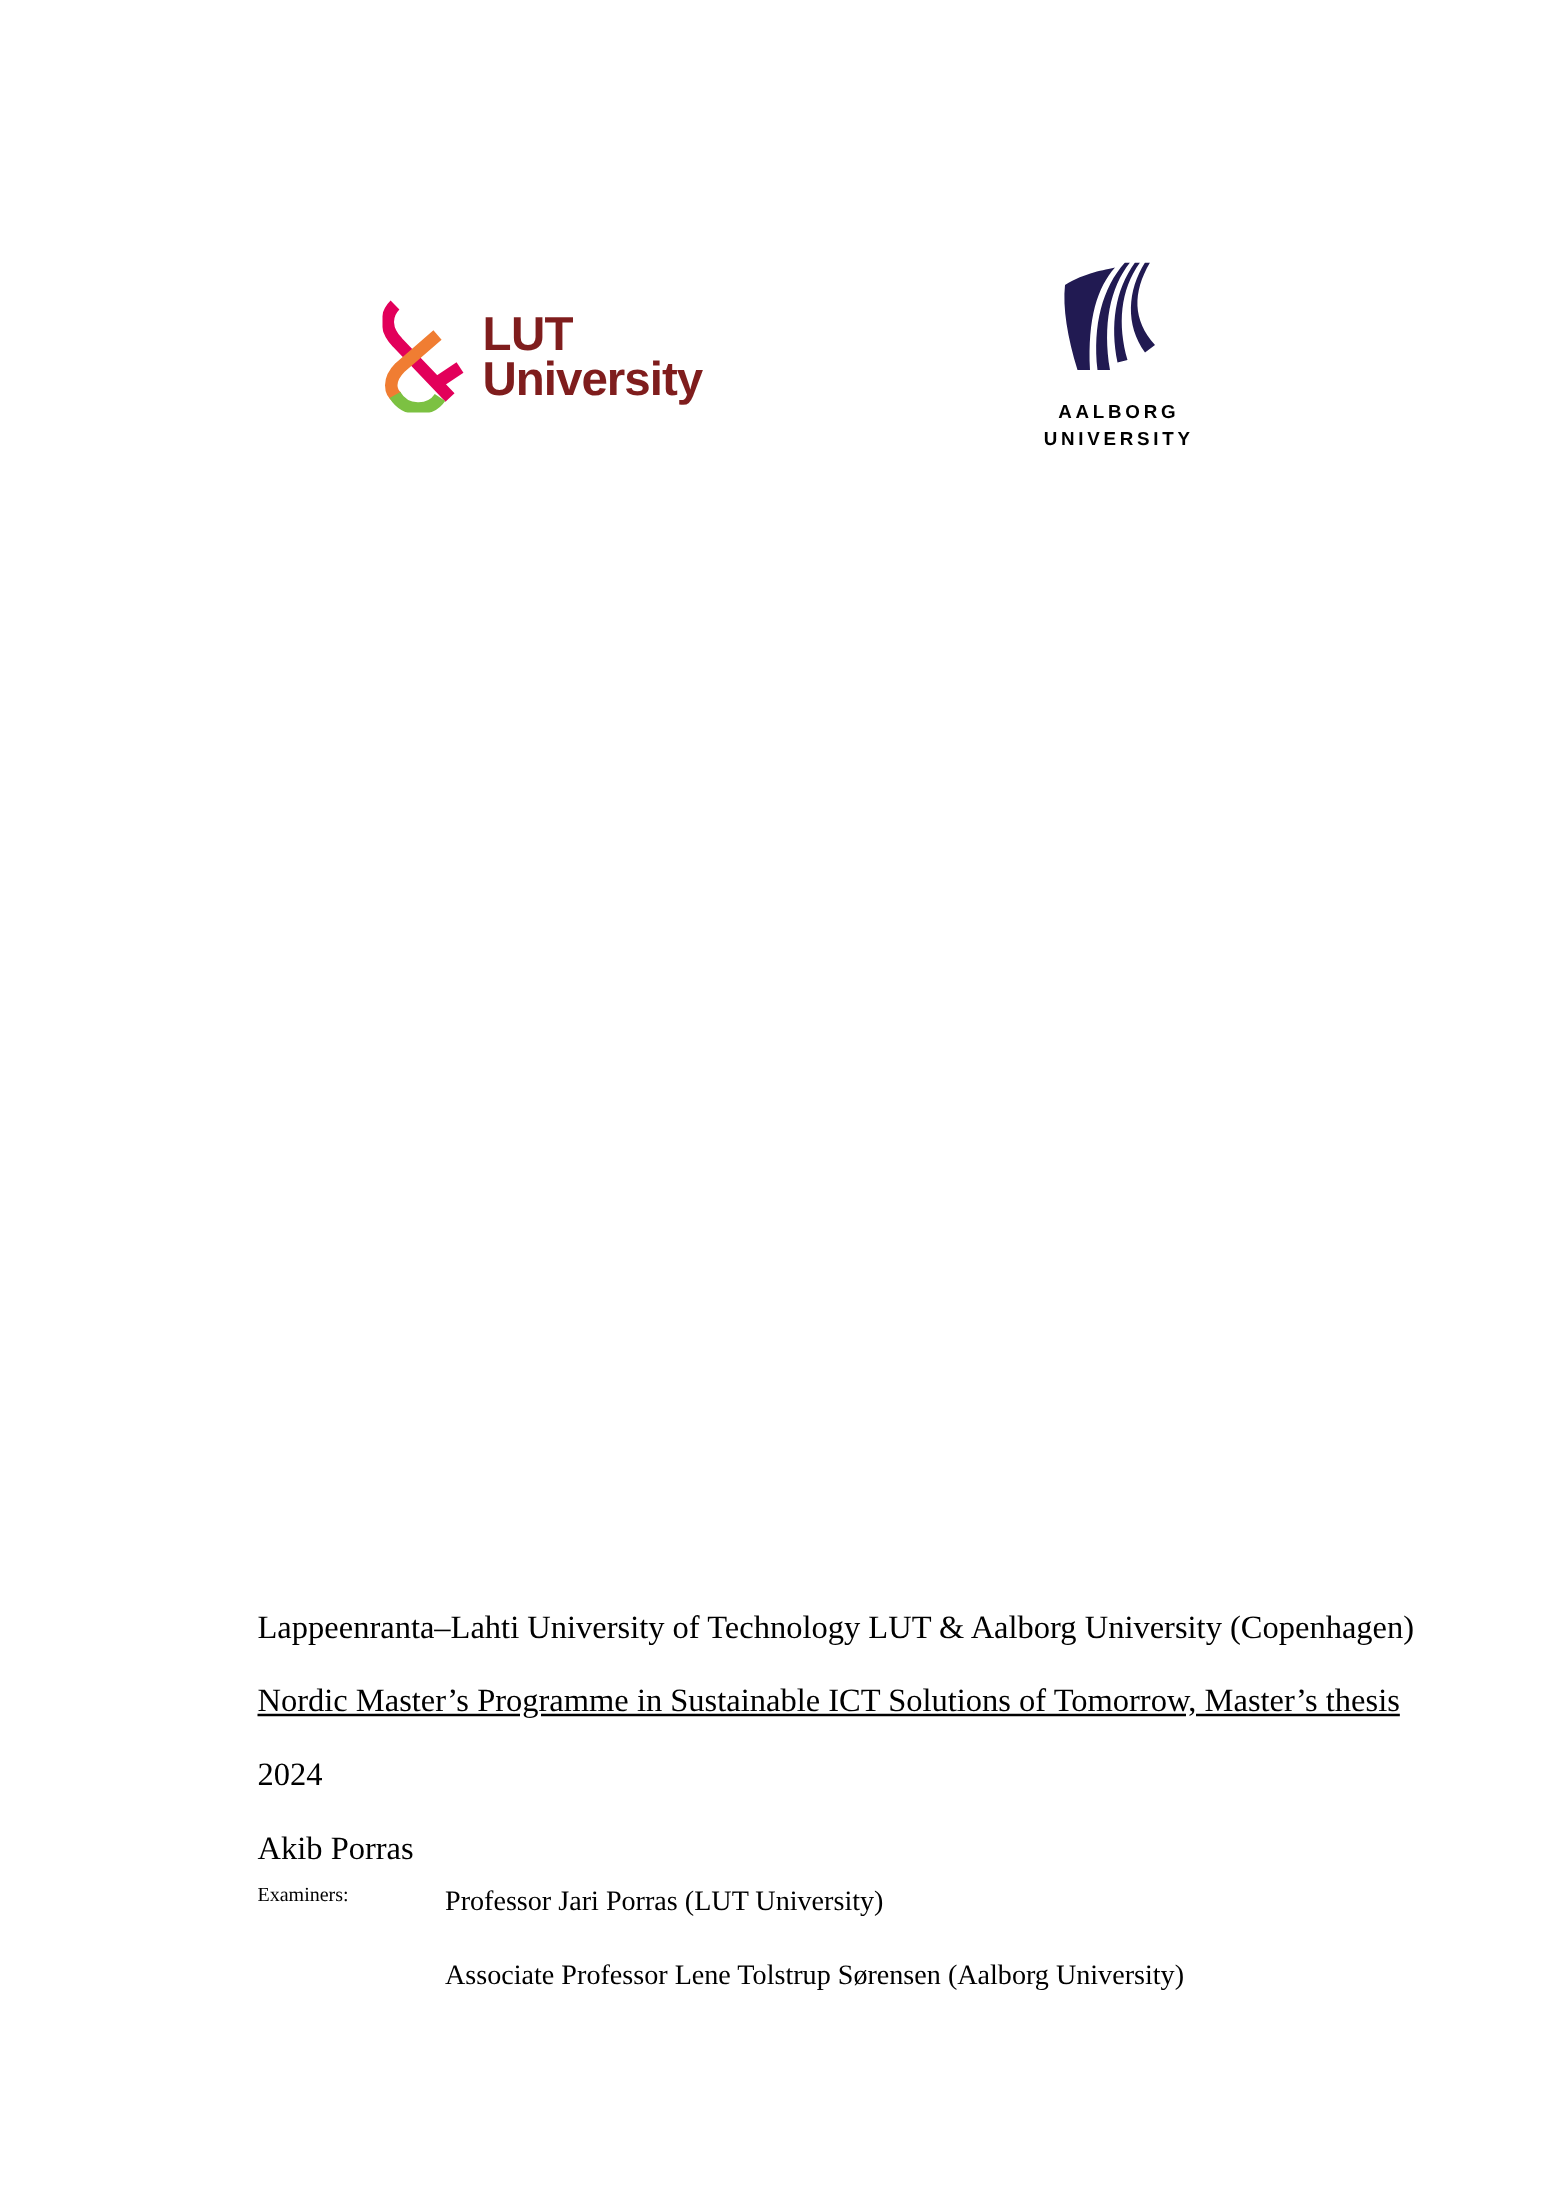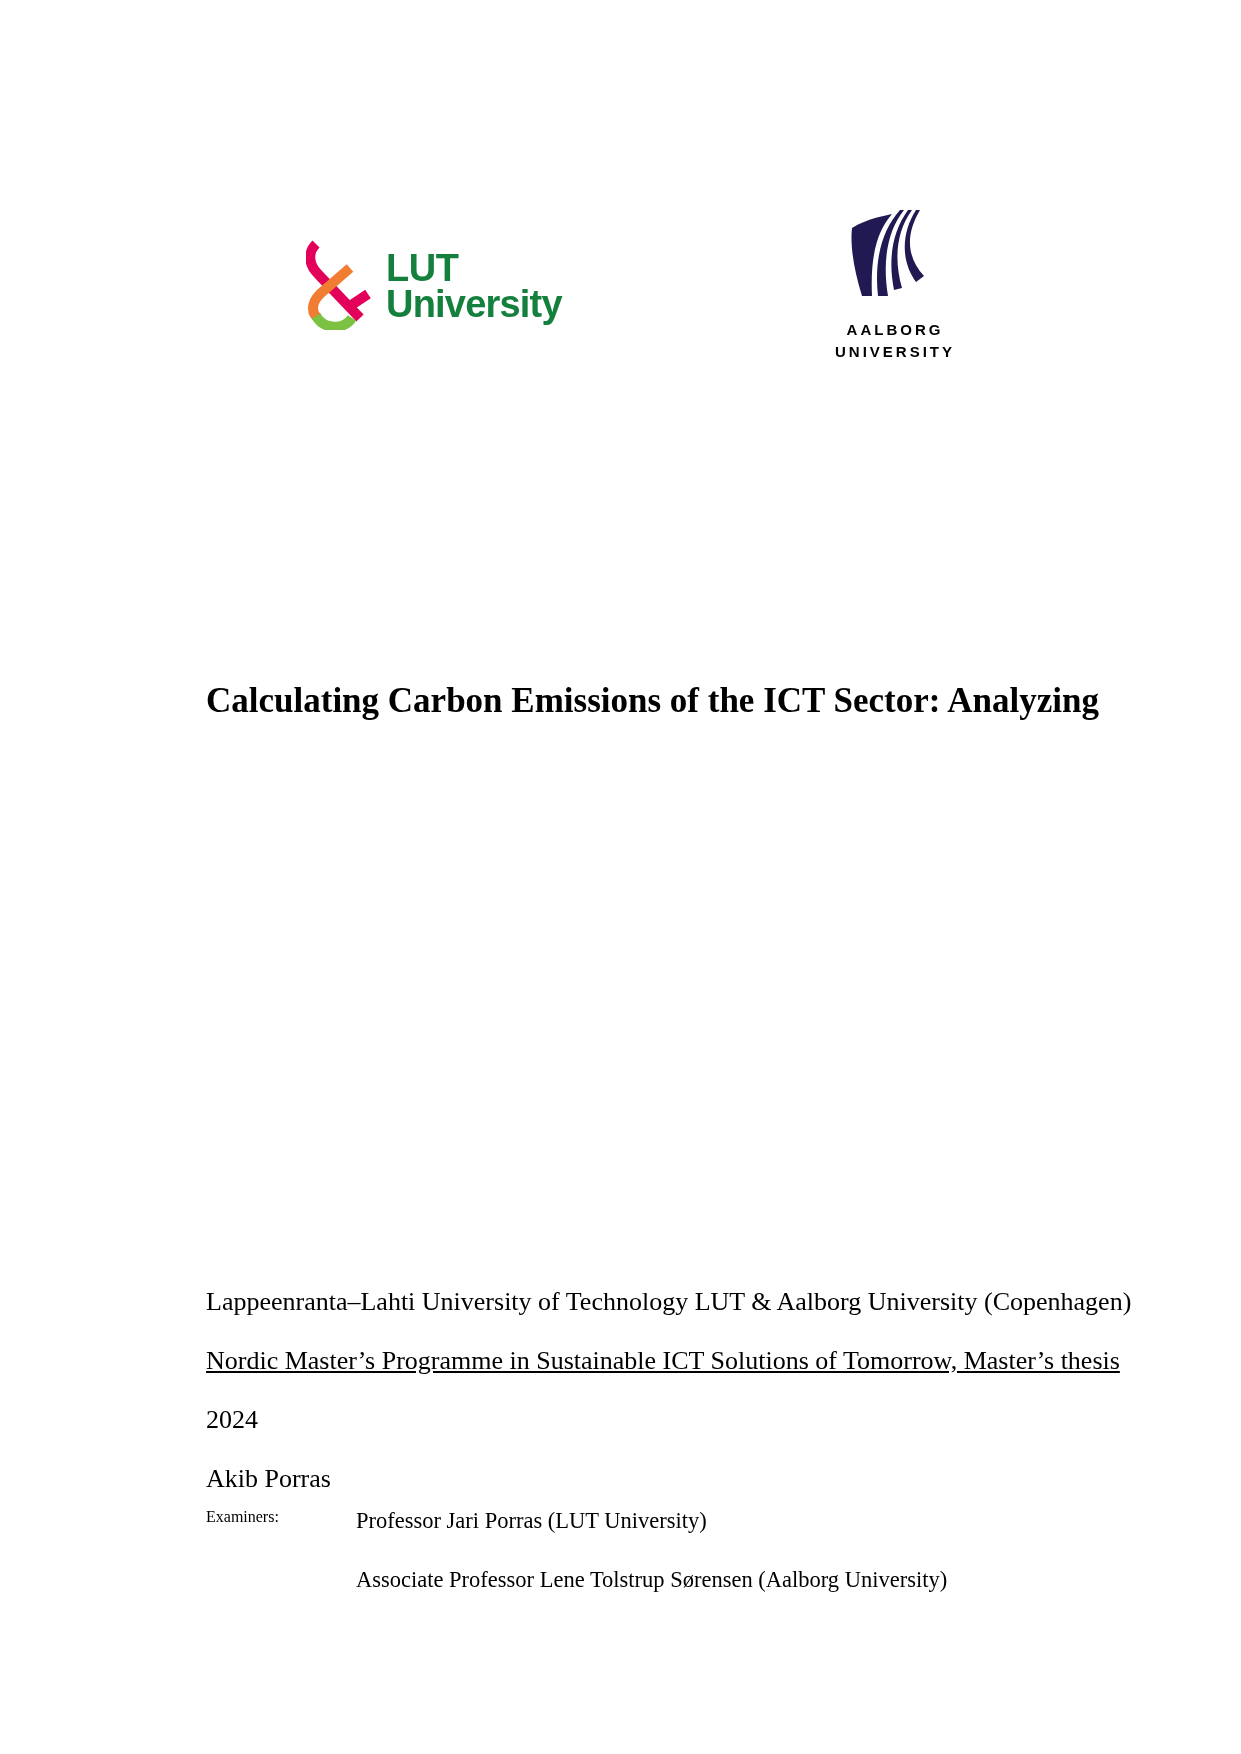--- a/index.html
+++ b/index.html
@@ -1,20 +1,20 @@
 <!DOCTYPE html>
 <html><head>
 <meta charset="utf-8">
 <style>
   html, body { margin: 0; padding: 0; background: #ffffff; }
   body { width: 1241px; height: 1754px; position: relative; overflow: hidden; font-family: "Liberation Serif", "DejaVu Serif", serif; color: #000; }
   .abs { position: absolute; }
   .lut-logo { left: 306px; top: 238px; width: 260px; height: 95px; }
   .lut-mark { position: absolute; left: 0; top: 0; width: 66px; height: 92px; }
-  .lut-text { position: absolute; left: 80px; top: 12px; font-family: "Liberation Sans", "DejaVu Sans", sans-serif; font-weight: bold; color: #15803d; line-height: 36px; }
+  .lut-text { position: absolute; left: 80px; top: 12px; font-family: "Liberation Sans", "DejaVu Sans", sans-serif; font-weight: bold; color: #7f1d1d; line-height: 36px; }
   .lut-text .l1 { font-size: 38px; letter-spacing: -0.5px; display: block; }
   .lut-text .l2 { font-size: 38px; letter-spacing: -0.8px; display: block; }
   .aau-logo { left: 820px; top: 205px; width: 150px; height: 160px; }
   .aau-mark { position: absolute; left: 28px; top: 5px; width: 90px; height: 90px; }
   .aau-text { position: absolute; left: 0; top: 114px; width: 150px; text-align: center; font-family: "Liberation Sans", "DejaVu Sans", sans-serif; font-weight: bold; color: #000000; font-size: 15px; letter-spacing: 3px; line-height: 22px; }
   .title { left: 206px; top: 682px; width: 960px; font-weight: bold; font-size: 35px; line-height: 38px; }
   .info { left: 206px; font-size: 26px; white-space: nowrap; }
   .examiners-label { left: 206px; font-size: 16px; }
   .examiner { left: 344px; font-size: 22.5px; white-space: nowrap; margin-left: 12px; }
 </style>
@@ -41,21 +41,20 @@
     <path d="M64 0 C 48 22, 46 50, 54 78 L 46 80 C 40 50, 44 22, 60 0 Z" fill="#211a52"></path>
     <path d="M72 0 C 58 24, 58 46, 76 66 L 68 72 C 52 50, 54 22, 68 0 Z" fill="#211a52"></path>
   </svg>
   <div class="aau-text">
     <div>AALBORG</div>
     <div>UNIVERSITY</div>
   </div>
 </div>
 
 <div class="abs title">
-  <div>Calculating Carbon Emissions of the ICT Sector: Analyzing</div>
 </div>
 
 <div class="abs info" style="top:1287px;">Lappeenranta–Lahti University of Technology LUT &amp; Aalborg University (Copenhagen)</div>
 <div class="abs info" style="top:1346px;text-decoration:underline;">Nordic Master’s Programme in Sustainable ICT Solutions of Tomorrow, Master’s thesis</div>
 <div class="abs info" style="top:1405px;">2024</div>
 <div class="abs info" style="top:1464px;">Akib Porras</div>
 <div class="abs examiners-label" style="top:1508px;">Examiners:</div>
 <div class="abs examiner" style="top:1508px;">Professor Jari Porras (LUT University)</div>
 <div class="abs examiner" style="top:1567px;">Associate Professor Lene Tolstrup Sørensen (Aalborg University)</div>
 

